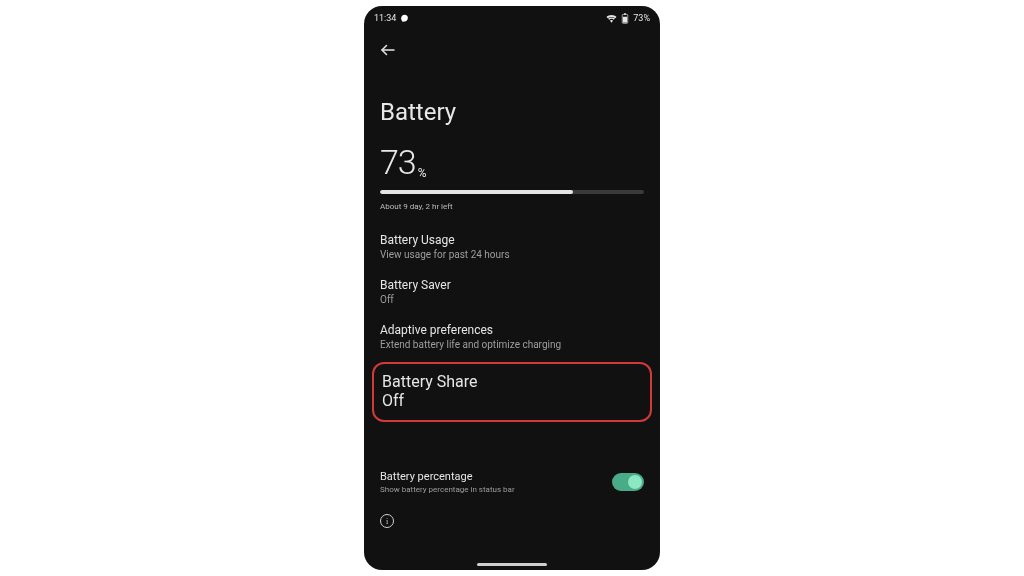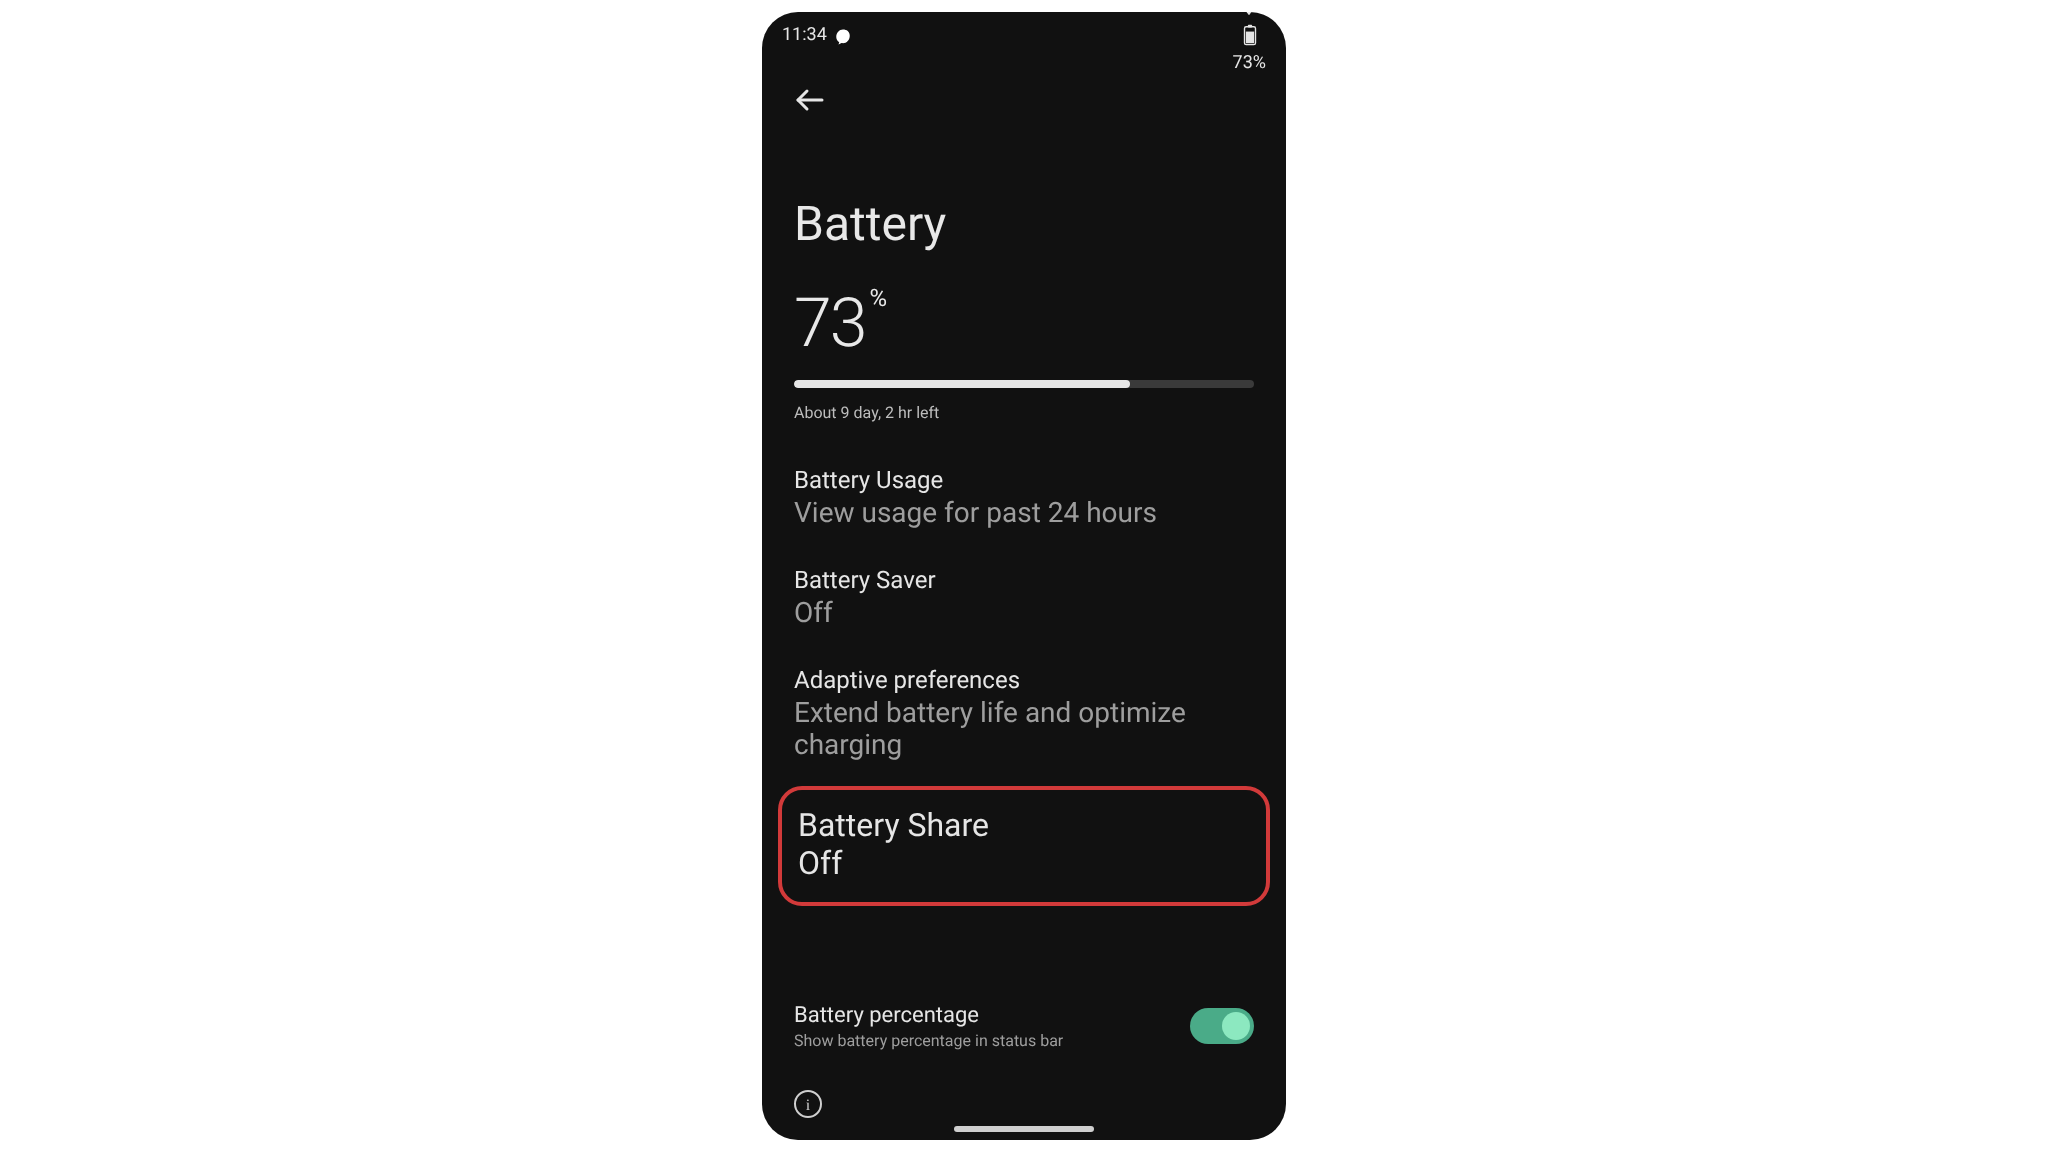--- a/index.html
+++ b/index.html
@@ -7,39 +7,39 @@
     width: 1024px;
     height: 576px;
     background: #ffffff;
     display: flex;
     align-items: center;
     justify-content: center;
     font-family: Roboto, 'Segoe UI', Arial, sans-serif;
     -webkit-font-smoothing: antialiased;
   }
   .phone {
-    width: 262px;
+    width: 296px;
     height: 564px;
     background: #111111;
     border-radius: 18px;
     position: relative;
     overflow: hidden;
     color: #e6e6e6;
   }
   .statusbar {
     height: 24px;
     display: flex;
     align-items: center;
     justify-content: space-between;
     padding: 0 10px;
     font-size: 9px;
     color: #e6e6e6;
   }
   .statusbar .left { display:flex; align-items:center; gap:4px; }
-  .statusbar .right { display:flex; align-items:center; gap:4px;flex-direction:column; }
+  .statusbar .right { display:flex; align-items:center; gap:4px; }
   .snap-icon {
     width: 9px; height: 9px; display:inline-block;
   }
   .snap-icon svg { width:9px; height:9px; display:block; }
   .wifi-icon svg, .batt-icon svg { display:block; }
   .topbar {
     padding: 8px 12px 0 12px;
   }
   .back-btn {
     width: 24px; height:24px;
@@ -48,21 +48,21 @@
     cursor:pointer;
   }
   .back-btn svg { width:18px; height:18px; }
   .page-title {
     font-size: 24px;
     font-weight: 400;
     color: #e8e8e8;
     padding: 36px 16px 14px 16px;
   }
   .pct-row {
-    display:flex; align-items: flex-start;
+    display:flex; align-items: flex-end;
     padding: 2px 16px 6px 16px;
     color:#e8e8e8;
   }
   .pct-num { font-size: 34px; font-weight:300; letter-spacing: -1px; }
   .pct-sym { font-size: 12px; margin-left: 2px; padding-bottom:2px; }
   .progress-wrap {
     padding: 2px 16px 4px 16px;
   }
   .progress-track {
     height: 4px;
@@ -83,21 +83,21 @@
   .section {
     padding: 8px 16px 10px 16px;
     cursor: pointer;
   }
   .section .title {
     font-size: 12px;
     color: #e6e6e6;
     font-weight: 400;
   }
   .section .sub {
-    font-size: 14px;
+    font-size: 10px;
     color: #9e9e9e;
     margin-top: 2px;
   }
   .highlight {
     border: 2.5px solid #d23a3a;
     border-radius: 12px;
     margin: 2px 8px 4px 8px;
     padding: 8px 8px 10px 8px;
   }
   .row-toggle {

